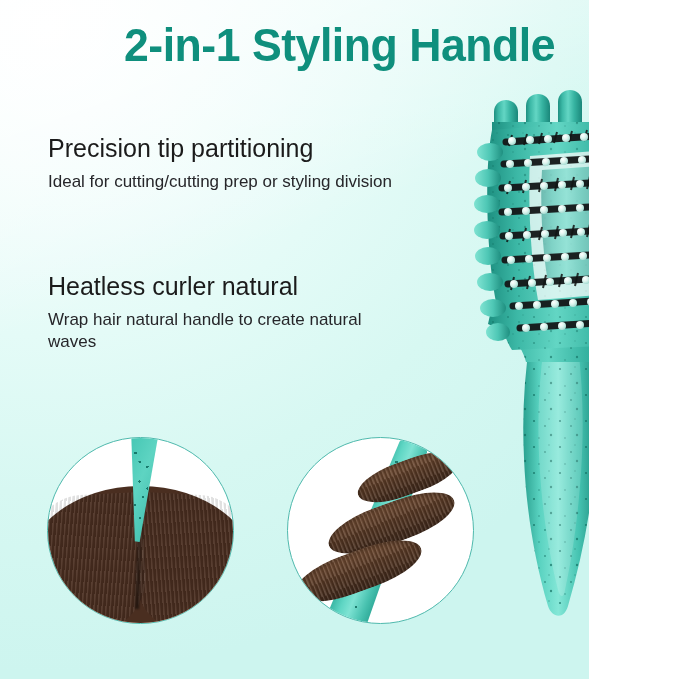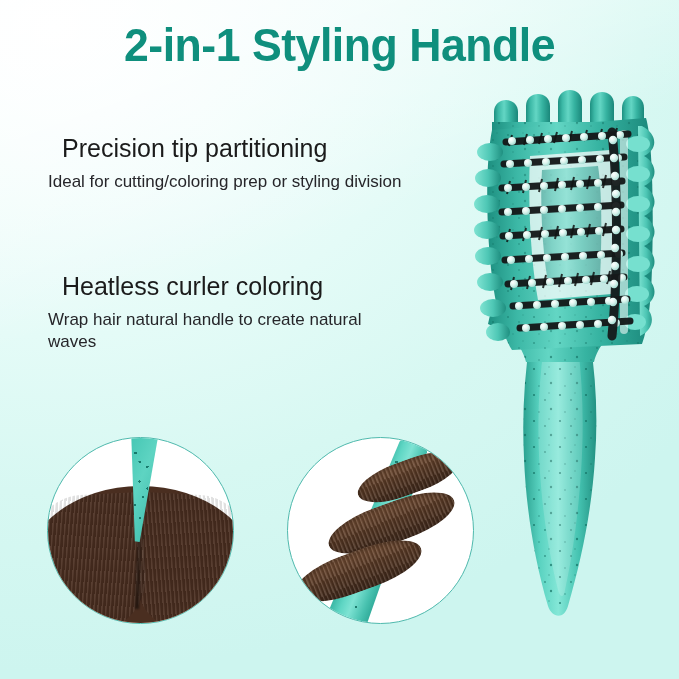--- a/index.html
+++ b/index.html
@@ -2,21 +2,21 @@
 <html><head>
 <meta charset="utf-8">
 <style>
   html,body{margin:0;padding:0;}
   body{
     width:679px;height:679px;overflow:hidden;
     font-family:"Liberation Sans",sans-serif;
     background:#ffffff;
   }
   #stage{
-    position:relative;width:679px;height:679px;overflow:hidden;
+    position:relative;width:589px;height:679px;overflow:hidden;
     background:
       radial-gradient(120% 95% at 8% 4%, #ffffff 0%, #f3fdfc 22%, #e4fbf7 48%, #d7f8f2 72%, #cdf5ef 100%);
   }
   #stage:after{
     content:"";position:absolute;inset:0;pointer-events:none;
     background:linear-gradient(160deg, rgba(255,255,255,.85) 0%, rgba(255,255,255,0) 38%);
   }
 
   
   .title{
@@ -25,21 +25,21 @@
     color:#0f8f7d;z-index:6;white-space:nowrap;
     transform:scaleX(.97);
   }
 
   
   .feat{position:absolute;z-index:6;}
   .feat1{left:48px;top:134px;}
   .feat2{left:48px;top:272px;}
   .feat-h{
     font-size:25px;font-weight:400;color:#1b1b1b;line-height:1.15;
-    margin:0 0 8px 14px;white-space:nowrap;
+    margin:0 0 8px 0;white-space:nowrap;
   }
   .feat-b{
     font-size:17px;font-weight:400;color:#26262a;line-height:1.28;
     margin:0;max-width:360px;
   }
 
   
   .circle{
     position:absolute;border-radius:50%;overflow:hidden;
     border:1px solid #4fb9ad;background:#ffffff;z-index:5;
@@ -139,25 +139,25 @@
 </style>
 </head>
 <body>
 
 <div id="stage">
 
   <div class="title">2-in-1 Styling Handle</div>
 
   <div class="feat feat1">
     <p class="feat-h">Precision tip partitioning</p>
-    <p class="feat-b">Ideal for cutting/coloring prep or styling division</p>
+    <p class="feat-b">Ideal for cutting/cutting prep or styling division</p>
   </div>
 
   <div class="feat feat2">
-    <p class="feat-h">Heatless curler coloring</p>
+    <p class="feat-h">Heatless curler natural</p>
     <p class="feat-b">Wrap hair natural handle to create natural waves</p>
   </div>
 
   <div class="circle c1">
     <div class="scalp"></div>
     <div class="hairmass"></div>
     <div class="part-gap"></div>
     <div class="tipwedge"></div>
   </div>
 

